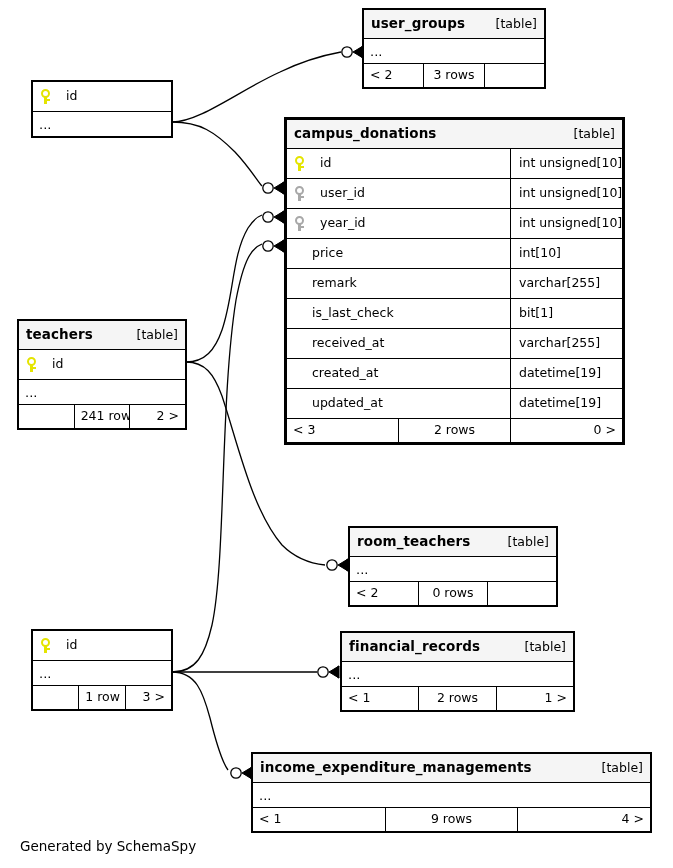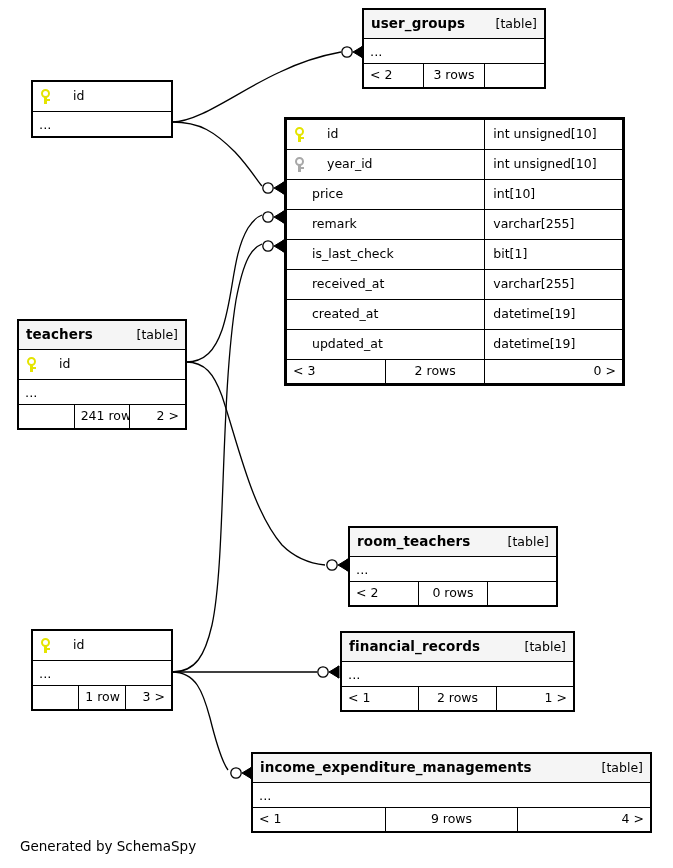--- a/index.html
+++ b/index.html
@@ -80,21 +80,21 @@
   .col-row td {
     height: 29px;
     padding: 0 8px !important;
   }
   .col-name-cell {
     padding-left: 8px !important;
   }
   .col-name-inner {
     display: flex;
     align-items: center;
-    gap: 23px;
+    gap: 16px;
   }
   .keyicon {
     width: 9px;
     height: 15px;
     display: inline-block;
     position: relative;
     flex: 0 0 auto;
   }
   .keyicon i {
     position: absolute;
@@ -258,34 +258,54 @@
       <tr class="ellipsis-row">
         <td colspan="3">...</td>
       </tr>
     </tbody>
       </table>
   </div>
 
   <div class="table-node thick" style="left:284px; top:117px; width:341px;">
     <table class="tbl">
       <tbody>
+          <tr>
+        <td class="hdr-cell" colspan="3">
+          <div class="hdr-inner">
+            <span class="tbl-name">campus_donations</span>
+            <span class="tbl-tag">[table]</span>
+          </div>
+        </td>
+      </tr>
 
       <tr class="col-row">
         <td class="col-name-cell" colspan="2" style="width:62%">
           <span class="col-name-inner">
             <span class="keyicon key-pk">
                   <i></i>
                   <b></b>
                 </span>
             <span>id</span>
           </span>
         </td>
         <td style="width:38%">int unsigned[10]</td>
       </tr>
 
+      <tr class="col-row">
+        <td class="col-name-cell" colspan="2">
+          <span class="col-name-inner">
+            <span class="keyicon key-fk">
+                  <i></i>
+                  <b></b>
+                </span>
+            <span>user_id</span>
+          </span>
+        </td>
+        <td>int unsigned[10]</td>
+      </tr>
 
 
       <tr class="col-row">
         <td class="col-name-cell" colspan="2">
           <span class="col-name-inner">
             <span class="keyicon key-fk">
                   <i></i>
                   <b></b>
                 </span>
             <span>year_id</span>

